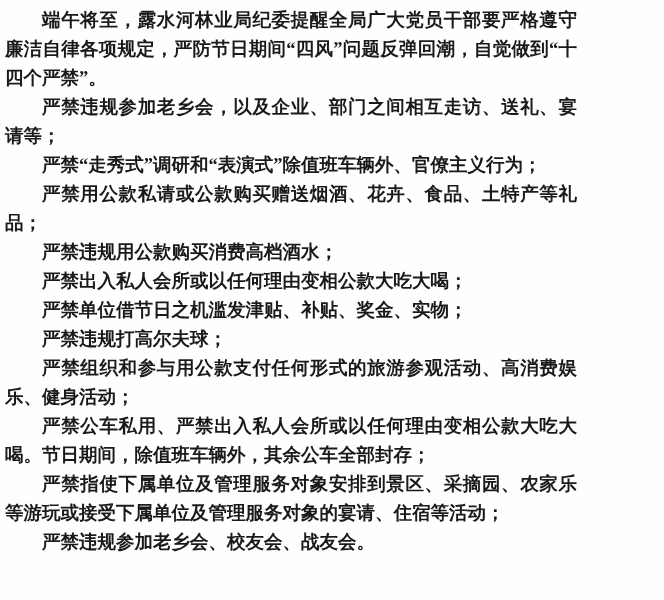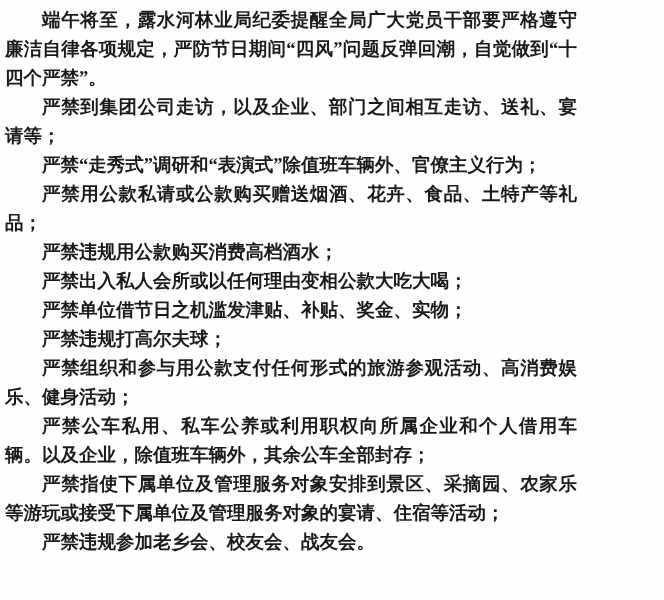--- a/index.html
+++ b/index.html
@@ -30,24 +30,24 @@
     padding: 0;
     text-indent: 2em;
     word-break: break-all;
   }
 </style>
 </head>
 <body>
 
 <div class="doc">
     <p class="para">端午将至，露水河林业局纪委提醒全局广大党员干部要严格遵守廉洁自律各项规定，严防节日期间“四风”问题反弹回潮，自觉做到“十四个严禁”。</p>
-    <p class="para">严禁到集团公司走访，以及企业、部门之间相互走访、送礼、宴请等；</p>
+    <p class="para">严禁违规参加老乡会，以及企业、部门之间相互走访、送礼、宴请等；</p>
     <p class="para">严禁“走秀式”调研和“表演式”除值班车辆外、官僚主义行为；</p>
     <p class="para">严禁用公款私请或公款购买赠送烟酒、花卉、食品、土特产等礼品；</p>
     <p class="para">严禁违规用公款购买消费高档酒水；</p>
     <p class="para">严禁出入私人会所或以任何理由变相公款大吃大喝；</p>
     <p class="para">严禁单位借节日之机滥发津贴、补贴、奖金、实物；</p>
     <p class="para">严禁违规打高尔夫球；</p>
     <p class="para">严禁组织和参与用公款支付任何形式的旅游参观活动、高消费娱乐、健身活动；</p>
-    <p class="para">严禁公车私用、私车公养或利用职权向所属企业和个人借用车辆。以及企业，除值班车辆外，其余公车全部封存；</p>
+    <p class="para">严禁公车私用、严禁出入私人会所或以任何理由变相公款大吃大喝。节日期间，除值班车辆外，其余公车全部封存；</p>
     <p class="para">严禁指使下属单位及管理服务对象安排到景区、采摘园、农家乐等游玩或接受下属单位及管理服务对象的宴请、住宿等活动；</p>
     <p class="para">严禁违规参加老乡会、校友会、战友会。</p>
   </div>
 
 </body></html>

